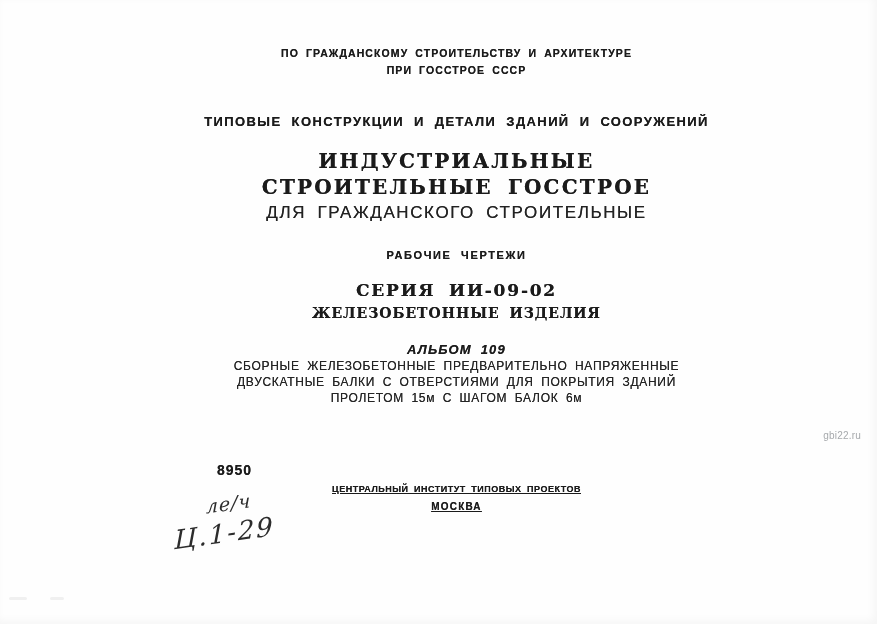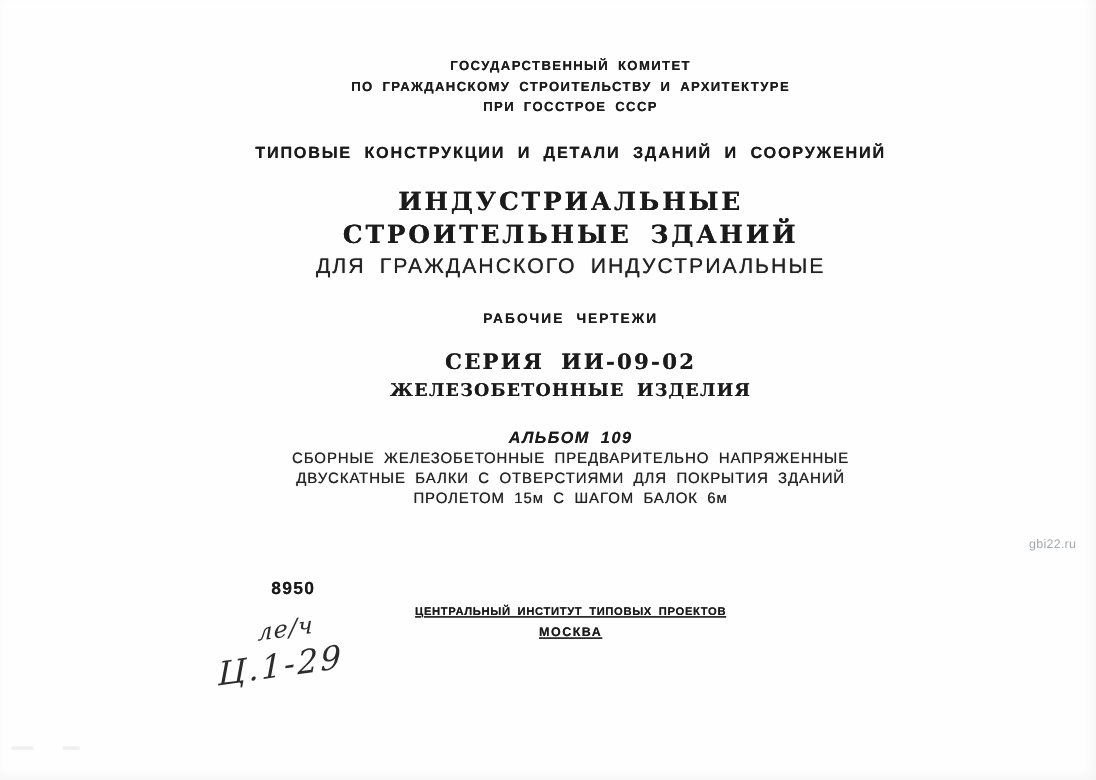--- a/index.html
+++ b/index.html
@@ -103,31 +103,30 @@
   }
   .smudge-1 { left: 9px;  top: 597px; width: 18px; }
   .smudge-2 { left: 50px; top: 597px; width: 14px; }
 </style>
 </head>
 <body>
 
 <div class="page">
 
   <div class="col header-block ink">
-    <div>ГОСУДАРСТВЕННЫЙ КОМИТЕТ</div>
     <div>ПО ГРАЖДАНСКОМУ СТРОИТЕЛЬСТВУ И АРХИТЕКТУРЕ</div>
     <div>ПРИ ГОССТРОЕ СССР</div>
   </div>
 
   <div class="col type-line ink">ТИПОВЫЕ КОНСТРУКЦИИ И ДЕТАЛИ ЗДАНИЙ И СООРУЖЕНИЙ</div>
 
   <div class="col title-block">
     <div class="title-l1 ink">ИНДУСТРИАЛЬНЫЕ</div>
-    <div class="title-l2 ink">СТРОИТЕЛЬНЫЕ ЗДАНИЙ</div>
-    <div class="title-l3">ДЛЯ ГРАЖДАНСКОГО ИНДУСТРИАЛЬНЫЕ</div>
+    <div class="title-l2 ink">СТРОИТЕЛЬНЫЕ ГОССТРОЕ</div>
+    <div class="title-l3">ДЛЯ ГРАЖДАНСКОГО СТРОИТЕЛЬНЫЕ</div>
   </div>
 
   <div class="col subtitle ink">РАБОЧИЕ ЧЕРТЕЖИ</div>
 
   <div class="col series-block">
     <div class="series-l1 ink">СЕРИЯ ИИ-09-02</div>
     <div class="series-l2 ink">ЖЕЛЕЗОБЕТОННЫЕ ИЗДЕЛИЯ</div>
   </div>
 
   <div class="col album-block">

